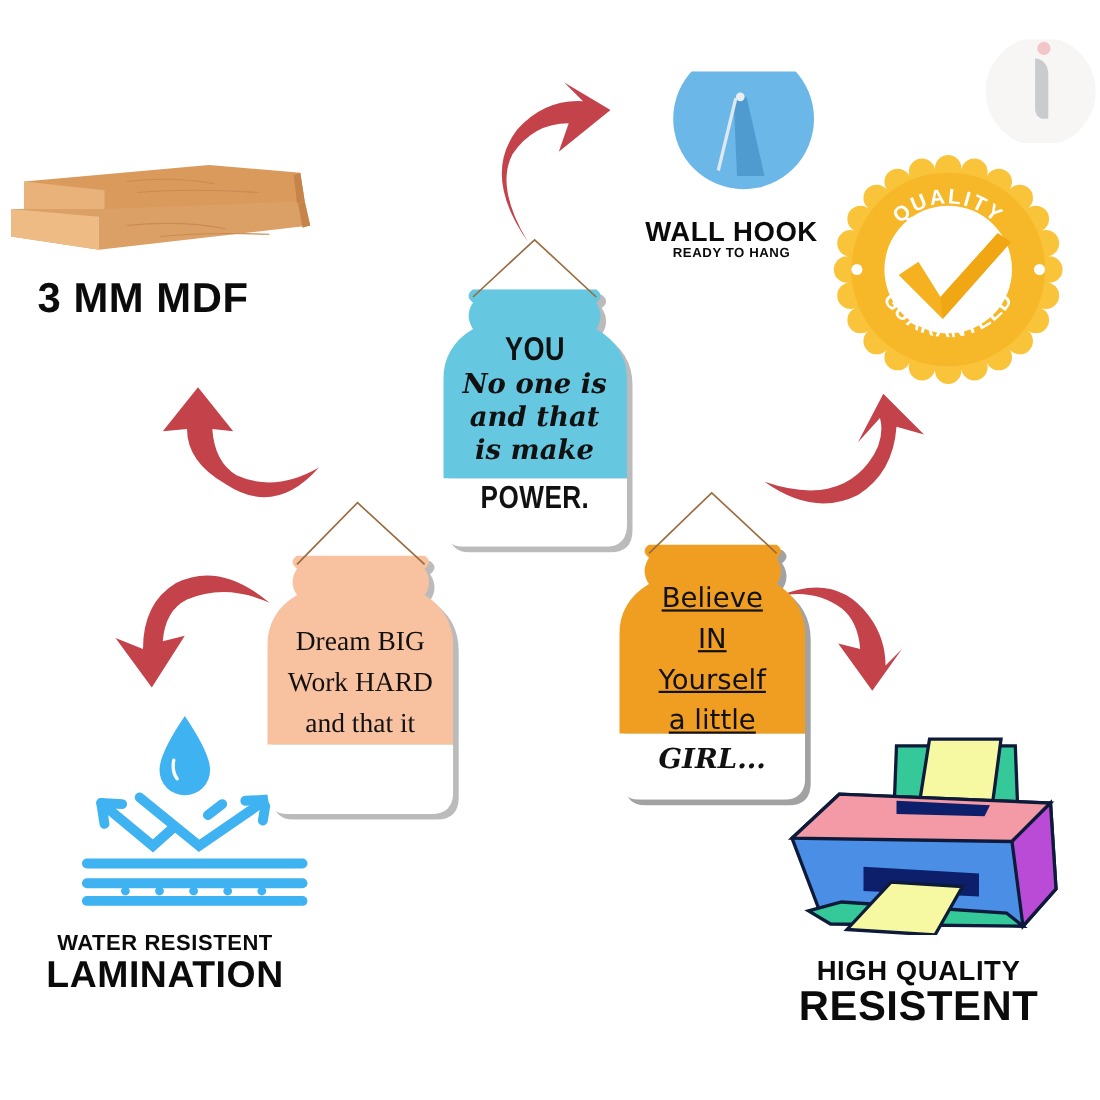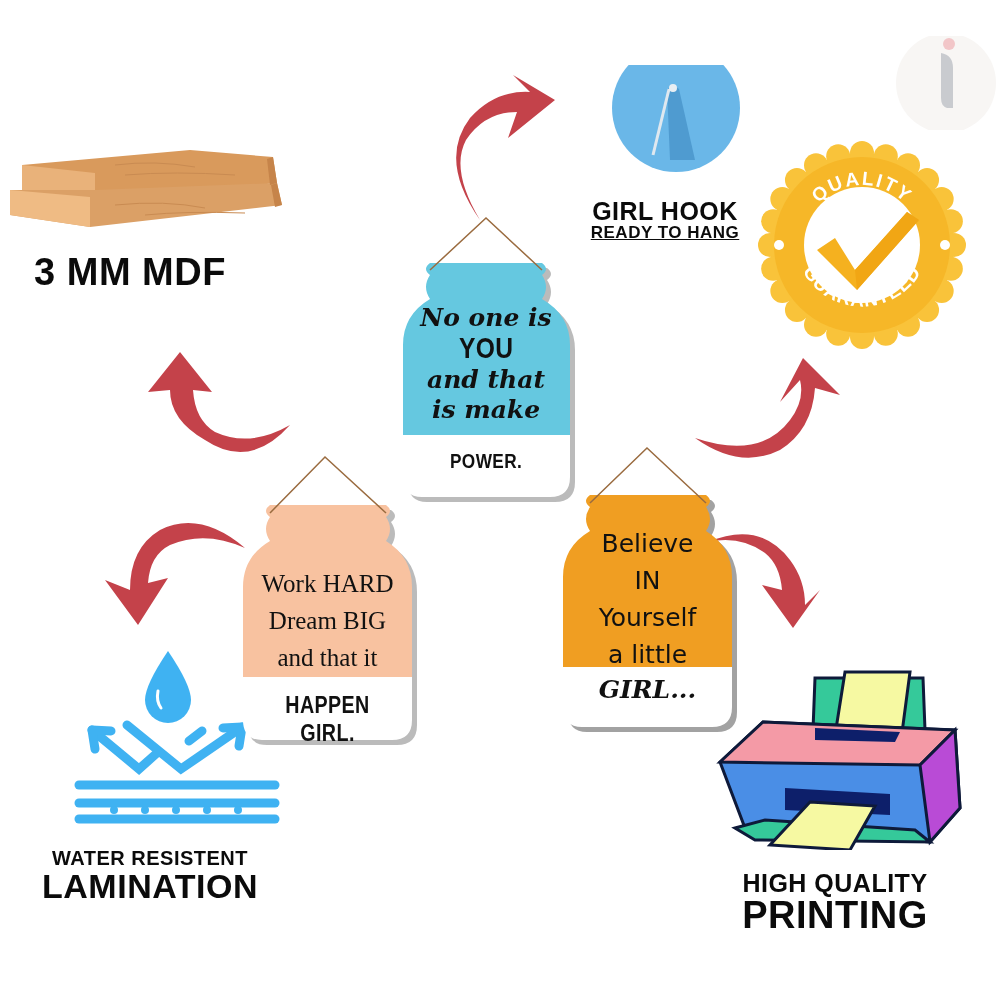--- a/index.html
+++ b/index.html
@@ -41,22 +41,22 @@
 </div>
 
 <div class="abs" style="left:575px;top:65px;width:200px;height:190px;">
   <svg width="200" height="120" viewBox="0 0 200 120" style="position:absolute;left:0;top:0;">
     <circle cx="101" cy="43" r="64" fill="#6ab7e8"></circle>
     <path d="M92 25 Q98 18 104 24 L120 95 L95 95 Z" fill="#4f9bd0"></path>
     <path d="M94 24 L78 90" stroke="#dfe8ef" stroke-width="3" fill="none"></path>
     <circle cx="98" cy="23" r="4" fill="#e8eef3"></circle>
   </svg>
   <div class="label-heavy" style="position:absolute;left:-10px;top:133px;width:200px;">
-    <div style="font-size:25px;">GIRL HOOK</div>
-    <div style="font-size:17px;text-decoration:underline;">READY TO HANG</div>
+    <div style="font-size:25px;">WALL HOOK</div>
+    <div style="font-size:12px;">READY TO HANG</div>
   </div>
 </div>
 
 <div class="abs" style="left:757px;top:140px;width:210px;height:210px;">
   <svg width="210" height="210" viewBox="0 0 210 210">
     <defs>
       <path id="arcTop" d="M45 105 A60 60 0 0 1 165 105"></path>
       <path id="arcBot" d="M38 110 A68 68 0 0 0 172 110"></path>
     </defs>
     <g fill="#f9c33a">
@@ -138,21 +138,21 @@
     <path d="M5 92 L48 52 L240 60 L245 138 L215 172 L30 158 Z" fill="#4a8ee6" stroke="#0e1a3a" stroke-width="3"></path>
     <path d="M5 92 L48 52 L240 60 L205 95 Z" fill="#f49aa6" stroke="#0e1a3a" stroke-width="3"></path>
     <path d="M205 95 L240 60 L245 138 L215 172 Z" fill="#b94bd6" stroke="#0e1a3a" stroke-width="3"></path>
     <path d="M100 58 L185 62 L180 72 L100 70 Z" fill="#0d1f6a"></path>
     <path d="M70 118 L175 124 L175 145 L70 140 Z" fill="#0d1f6a"></path>
     <path d="M20 158 L50 150 L200 160 L215 172 L40 170 Z" fill="#35c99a" stroke="#0e1a3a" stroke-width="3"></path>
     <path d="M95 132 L160 136 L135 180 L55 175 Z" fill="#f6f9a2" stroke="#0e1a3a" stroke-width="3"></path>
   </svg>
   <div class="label-heavy" style="position:absolute;left:-10px;top:200px;width:260px;">
     <div style="font-size:25px;">HIGH QUALITY</div>
-    <div style="font-size:38px;">PRINTING</div>
+    <div style="font-size:38px;">RESISTENT</div>
   </div>
 </div>
 
 <svg class="abs" style="left:0;top:0;" width="1000" height="1000" viewBox="0 0 1000 1000">
   <g fill="#c4424a">
     <path d="M480 220 Q438 160 470 118 Q495 90 530 92 L513 75 L555 100 L508 138 L517 112 Q485 112 466 140 Q450 170 480 220 Z"></path>
     <path d="M290 425 Q250 470 205 440 Q170 420 170 390 L148 392 L180 352 L212 392 L193 390 Q195 420 215 432 Q250 448 290 425 Z"></path>
     <path d="M695 438 Q760 460 790 420 Q805 400 800 380 L780 402 L803 358 L840 395 L815 388 Q812 430 780 450 Q740 470 695 438 Z"></path>
     <path d="M245 548 Q200 510 160 530 Q130 548 130 590 L105 580 L138 625 L168 578 L148 583 Q150 555 170 545 Q205 530 245 548 Z"></path>
     <path d="M708 542 Q760 520 790 560 Q805 580 805 605 L820 590 L793 628 L762 585 L782 590 Q780 565 765 553 Q740 535 708 542 Z"></path>
@@ -167,64 +167,63 @@
         </clipPath>
       </defs>
     <path d="M30 60 Q22 54 30 48 L142 48 Q150 54 142 60 Q150 72 142 84 Q170 100 170 130 L170 262 Q170 282 150 282 L22 282 Q3 282 3 262 L3 130 Q3 100 30 84 Q22 72 30 60 Z" transform="translate(5,5)" fill="#777" opacity="0.5"></path>
     <g clip-path="url(#j1)">
       <rect x="0" y="0" width="172" height="220" fill="#65c8e0"></rect>
       <rect x="0" y="220" width="172" height="70" fill="#ffffff"></rect>
     </g>
     <path d="M30 55 L86 3 L142 55" stroke="#9a6b3f" stroke-width="1.5" fill="none"></path>
   </svg>
   <div class="jar-text script" style="top:88px;font-size:25px;line-height:30px;">
+    <div><span class="condensed" style="font-style:normal;font-size:30px;">YOU</span></div>
     <div>No one is</div>
-    <div><span class="condensed" style="font-style:normal;font-size:30px;">YOU</span></div>
     <div>and that</div>
     <div>is make</div>
   </div>
-  <div class="jar-text" style="top:234px;font-size:21px;text-align:center;"><span class="condensed">POWER.</span></div>
+  <div class="jar-text" style="top:222px;font-size:29px;text-align:center;"><span class="condensed">POWER.</span></div>
 </div>
 
 <div class="jar" style="left:240px;top:455px;width:175px;height:288px;">
   <svg width="175" height="288" viewBox="0 0 175 288" style="position:absolute;left:0;top:0;">
     <defs>
         <clipPath id="j2">
           <path d="M30 62 Q22 56 30 50 L146 50 Q154 56 146 62 Q154 74 146 86 Q172 102 172 132 L172 265 Q172 285 152 285 L22 285 Q3 285 3 265 L3 132 Q3 102 30 86 Q22 74 30 62 Z"></path>
         </clipPath>
       </defs>
     <path d="M30 62 Q22 56 30 50 L146 50 Q154 56 146 62 Q154 74 146 86 Q172 102 172 132 L172 265 Q172 285 152 285 L22 285 Q3 285 3 265 L3 132 Q3 102 30 86 Q22 74 30 62 Z" transform="translate(5,5)" fill="#777" opacity="0.5"></path>
     <g clip-path="url(#j2)">
       <rect x="0" y="0" width="175" height="222" fill="#f8c2a0"></rect>
       <rect x="0" y="222" width="175" height="70" fill="#ffffff"></rect>
     </g>
     <path d="M30 58 L85 2 L146 58" stroke="#9a6b3f" stroke-width="1.5" fill="none"></path>
   </svg>
   <div class="jar-text serif" style="top:110px;font-size:25px;line-height:37px;">
+    <div>Dream BIG</div>
     <div>Work HARD</div>
-    <div>Dream BIG</div>
     <div>and that it</div>
   </div>
-  <div class="jar-text" style="top:236px;font-size:24px;"><span class="condensed">HAPPEN GIRL.</span></div>
 </div>
 
 <div class="jar" style="left:560px;top:445px;width:175px;height:285px;">
   <svg width="175" height="285" viewBox="0 0 175 285" style="position:absolute;left:0;top:0;">
     <defs>
         <clipPath id="j3">
           <path d="M30 62 Q22 56 30 50 L146 50 Q154 56 146 62 Q154 74 146 86 Q172 102 172 132 L172 262 Q172 282 152 282 L22 282 Q3 282 3 262 L3 132 Q3 102 30 86 Q22 74 30 62 Z"></path>
         </clipPath>
       </defs>
     <path d="M30 62 Q22 56 30 50 L146 50 Q154 56 146 62 Q154 74 146 86 Q172 102 172 132 L172 262 Q172 282 152 282 L22 282 Q3 282 3 262 L3 132 Q3 102 30 86 Q22 74 30 62 Z" transform="translate(5,5)" fill="#555" opacity="0.55"></path>
     <g clip-path="url(#j3)">
       <rect x="0" y="0" width="175" height="222" fill="#f09e22"></rect>
       <rect x="0" y="222" width="175" height="70" fill="#ffffff"></rect>
     </g>
     <path d="M30 58 L87 3 L146 58" stroke="#9a6b3f" stroke-width="1.5" fill="none"></path>
   </svg>
-  <div class="jar-text hand" style="top:80px;font-size:25px;line-height:37px;">
+  <div class="jar-text hand" style="top:80px;font-size:25px;line-height:37px;text-decoration:underline;">
     <div>Believe</div>
     <div>IN</div>
     <div>Yourself</div>
     <div>a little</div>
   </div>
   <div class="jar-text script" style="top:230px;font-size:25px;">GIRL...</div>
 </div>
 
 </body></html>

